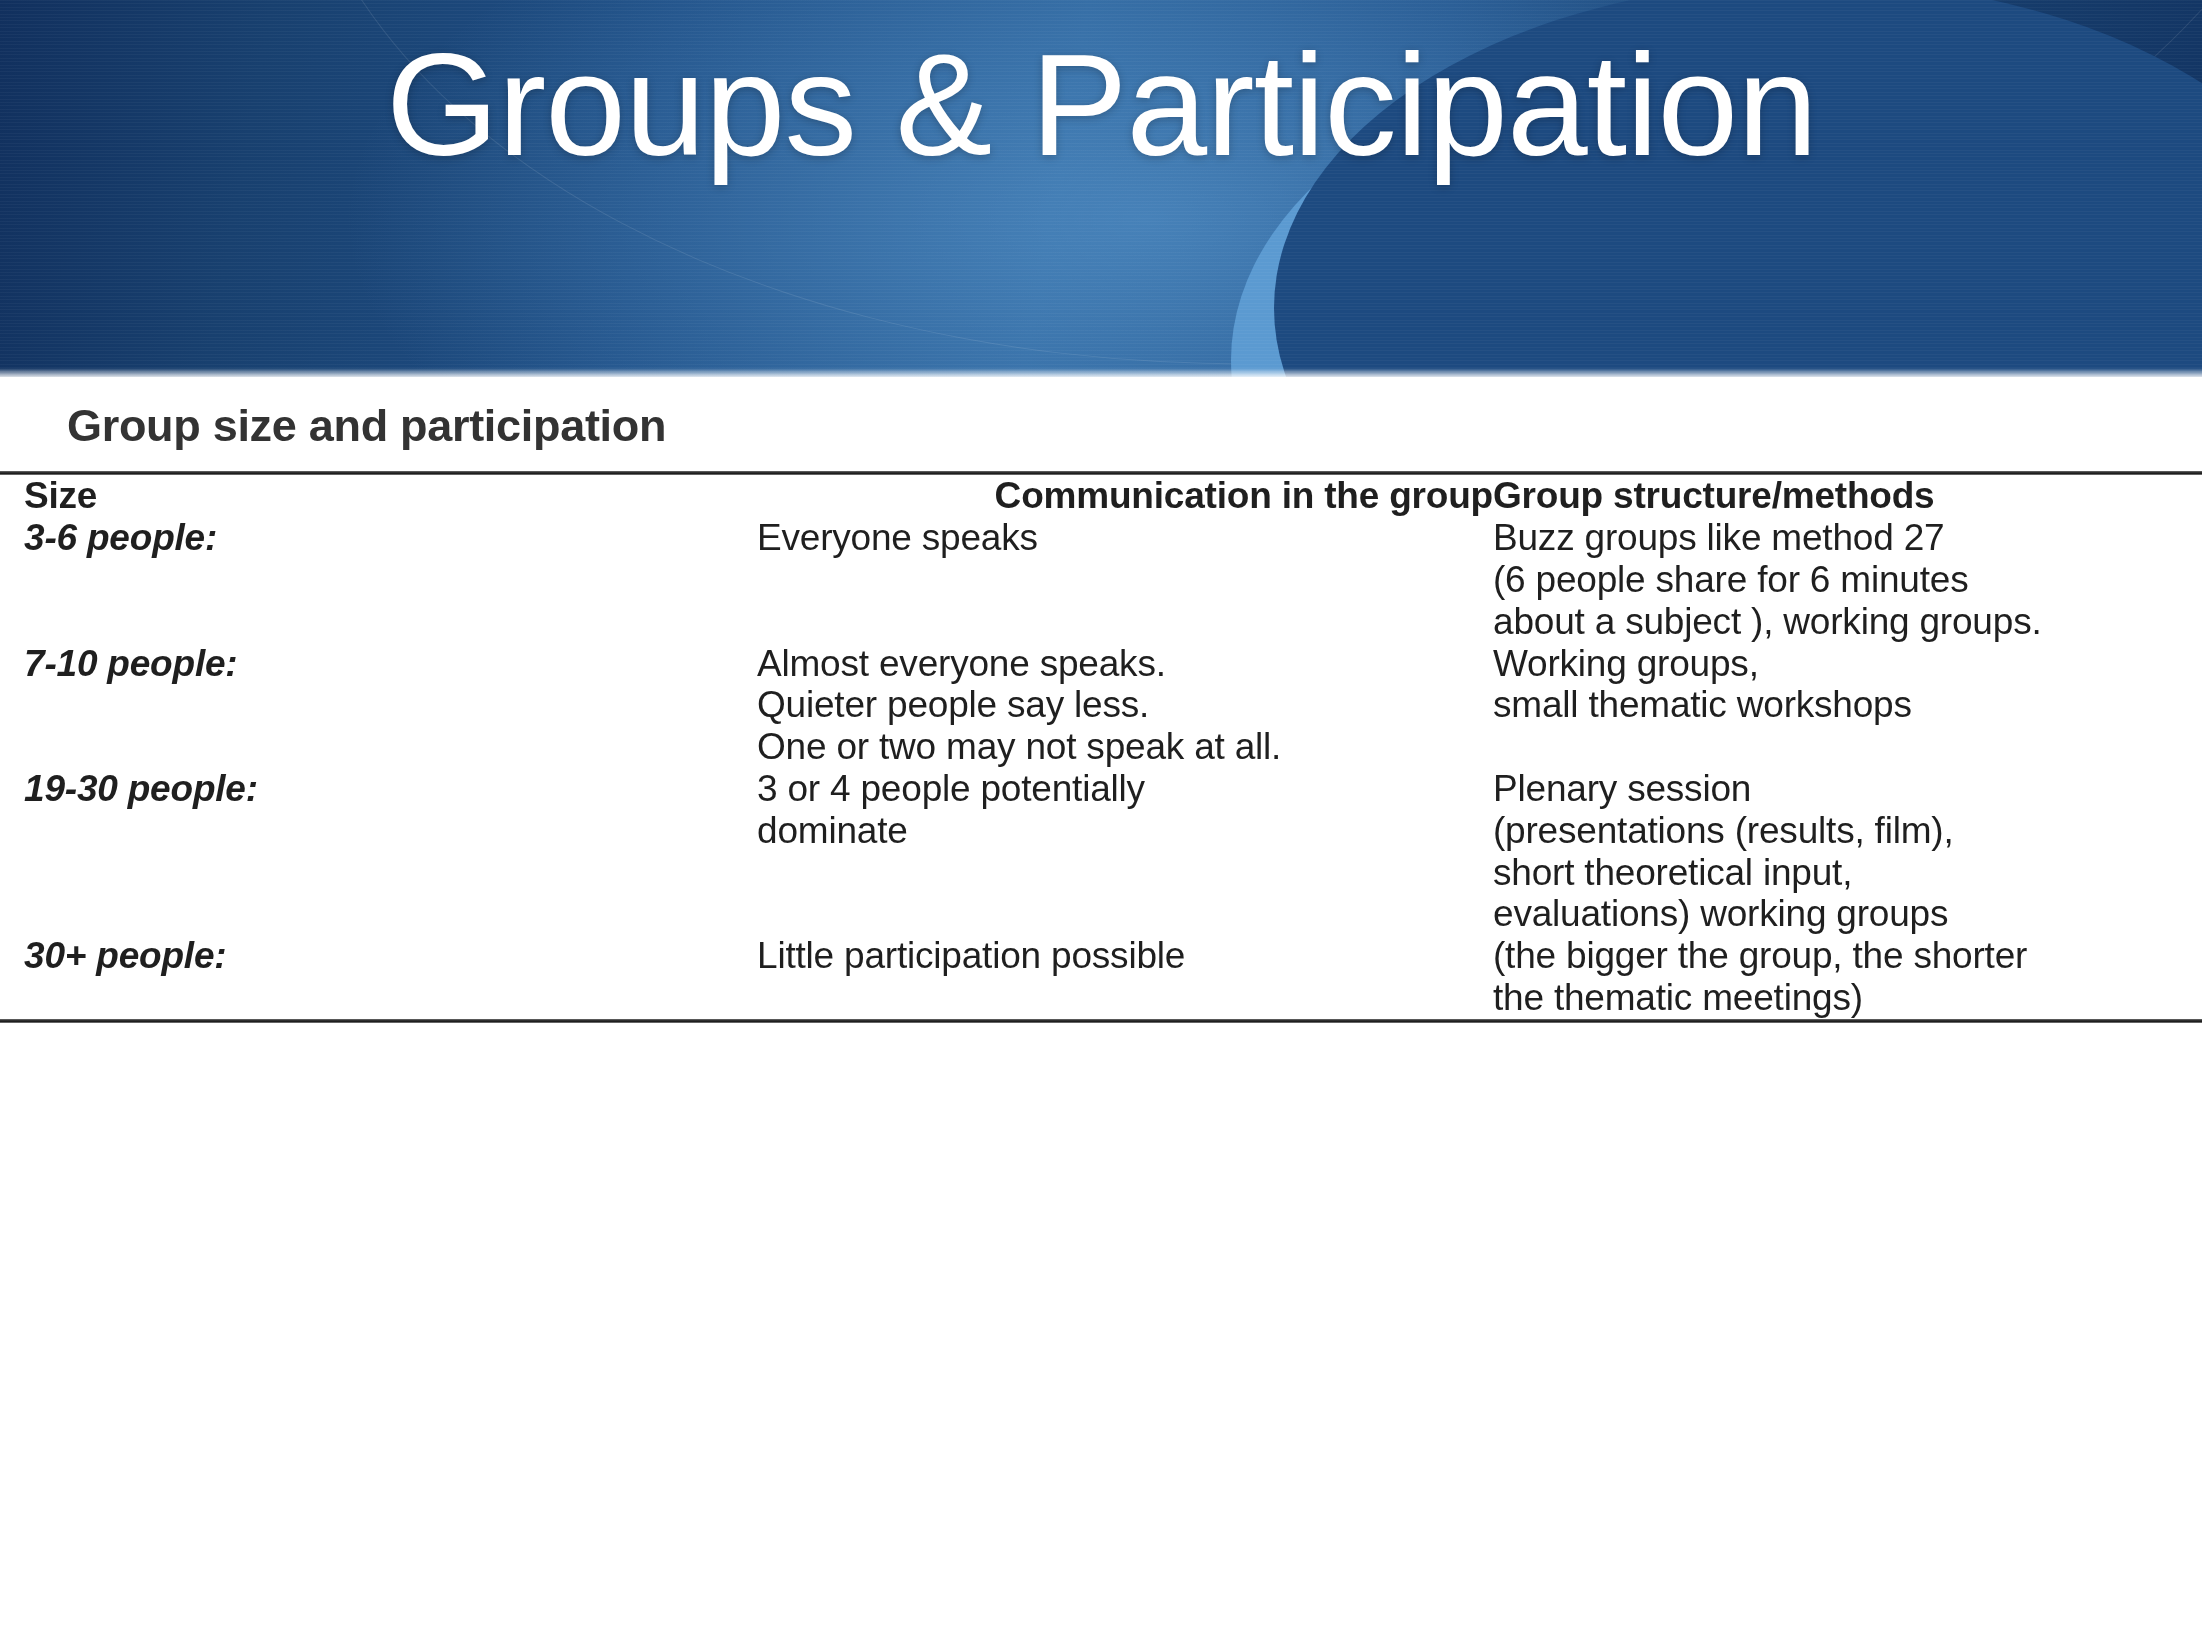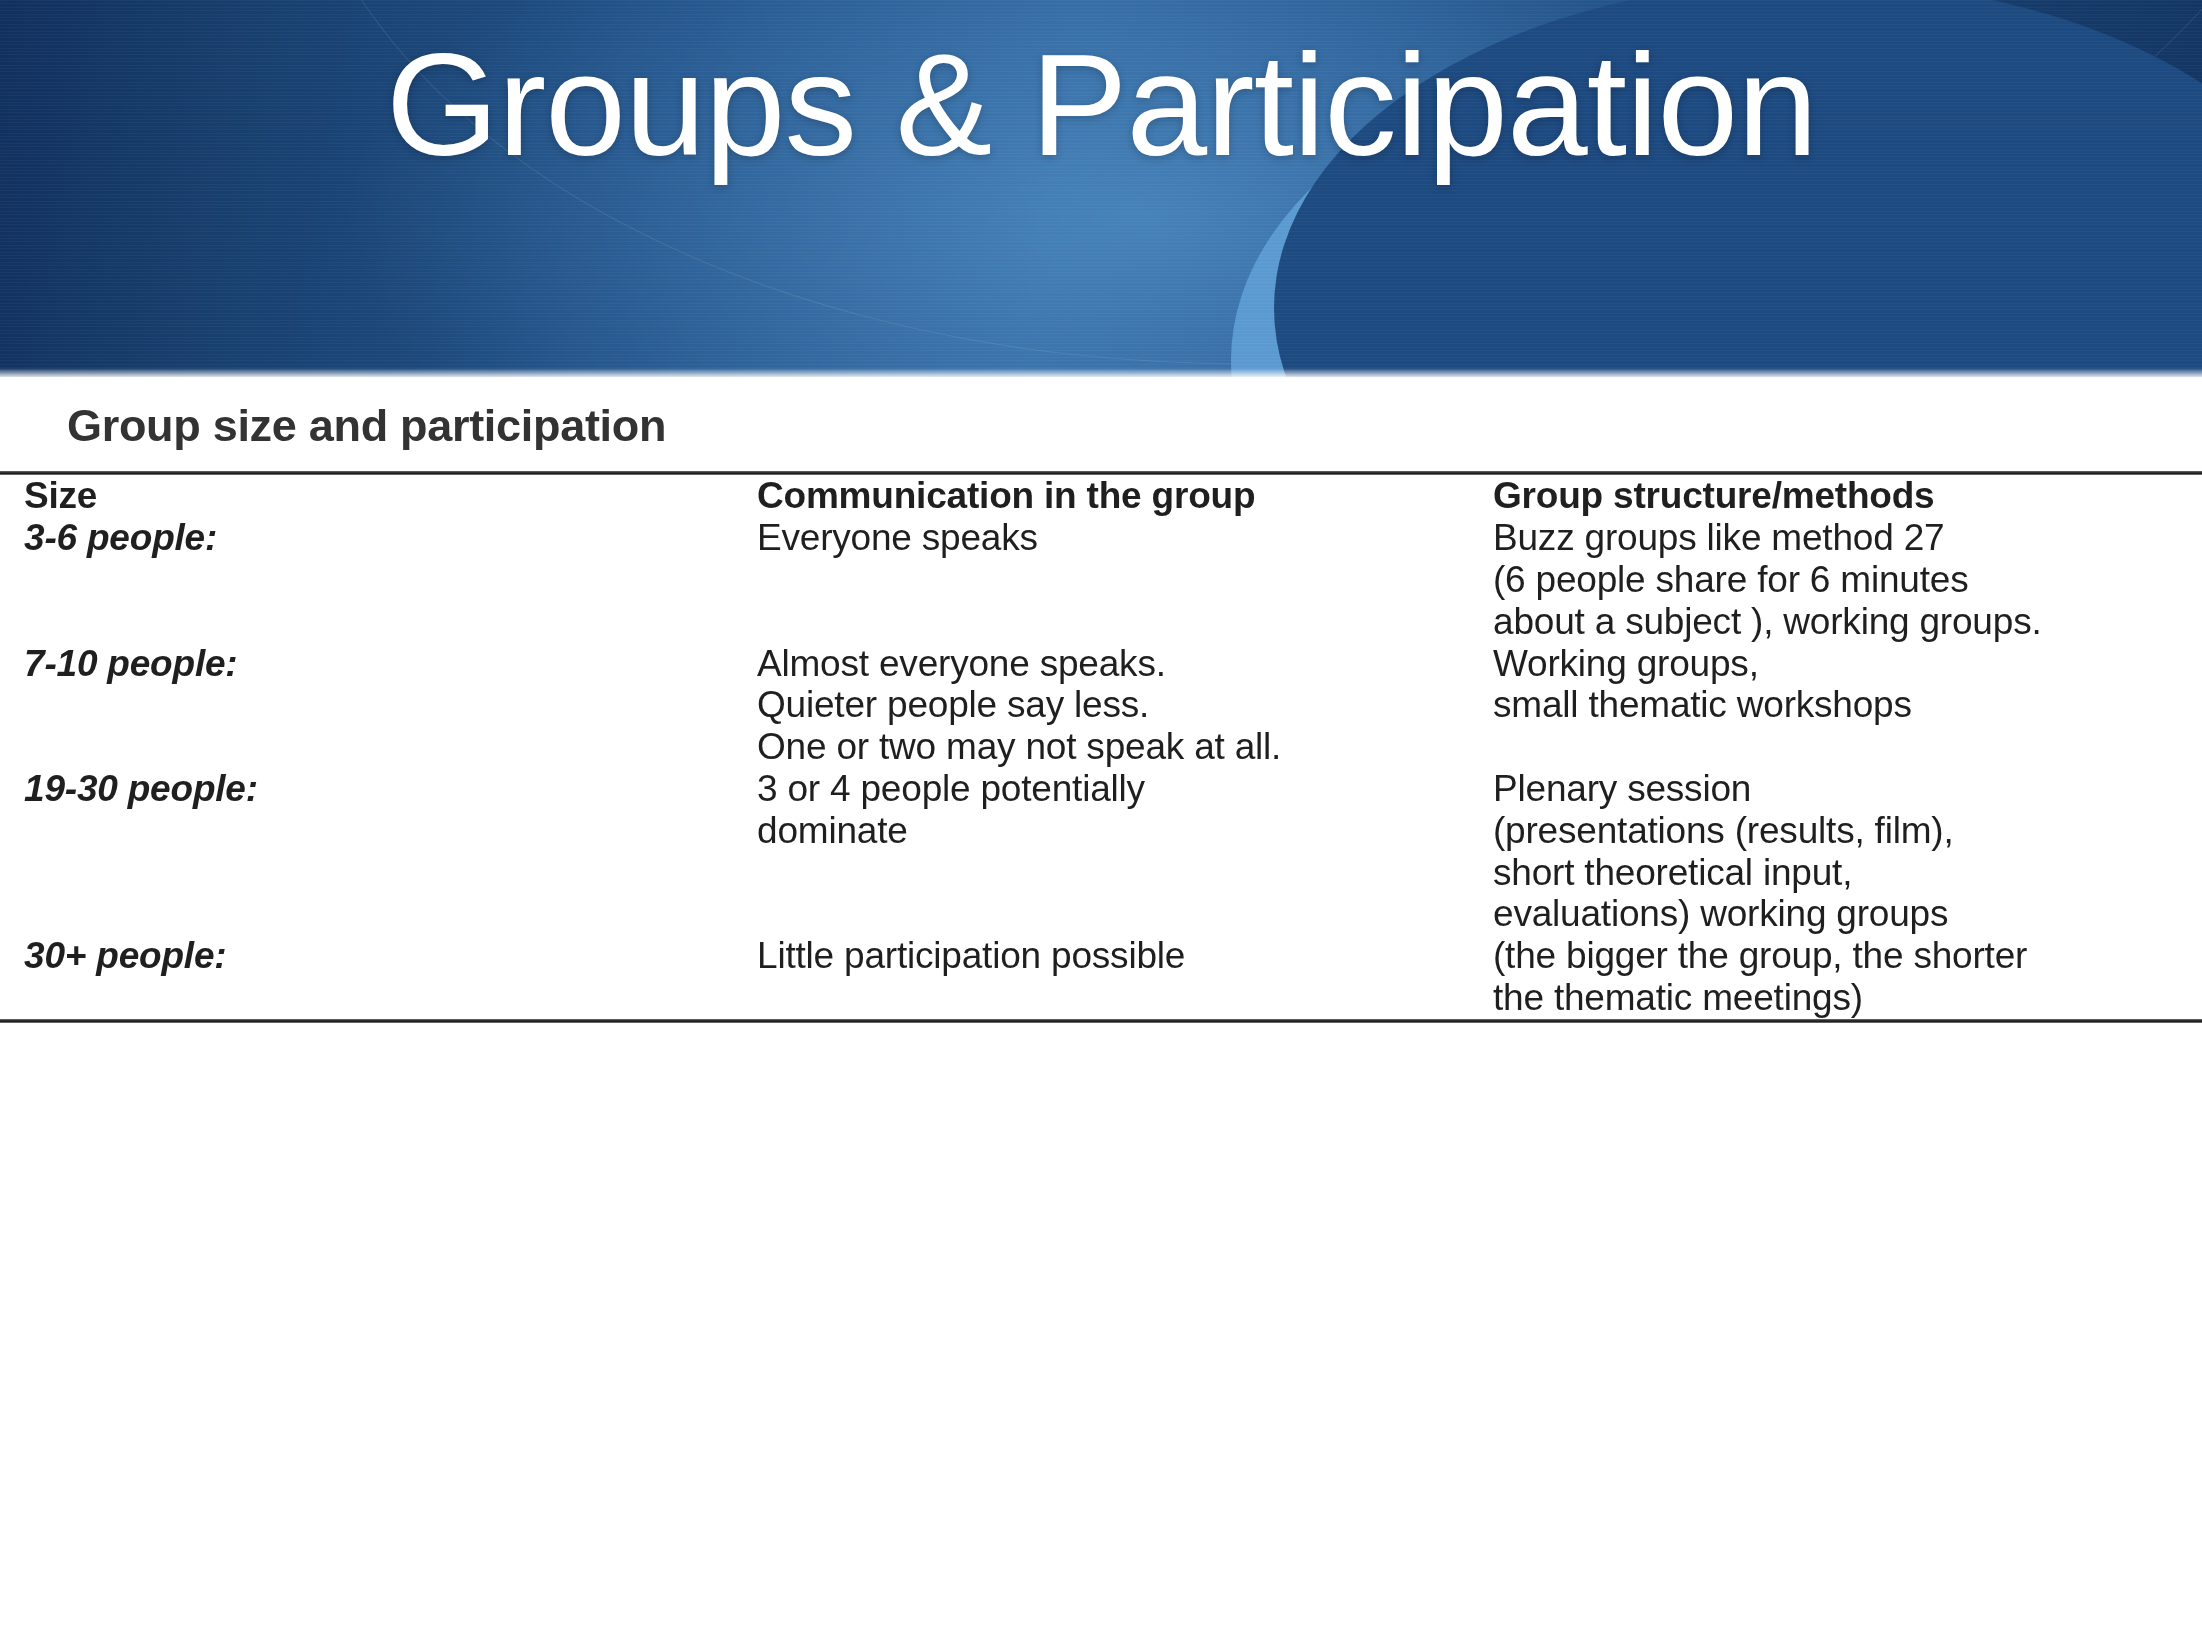--- a/index.html
+++ b/index.html
@@ -92,21 +92,21 @@
   table.grid th, table.grid td{
     vertical-align:top; text-align:left;
     border:none; padding:0;
   }
   .hdr-row th{
     font-size:37px; font-weight:bold; letter-spacing:-0.2px;
     padding:36px 20.6px 46px 0;
     color:#1f1f1f;
   }
   .hdr-row th.first{ padding-left:24px; }
-  .hdr-row th.second{ padding-left:0; }
+  .hdr-row th.second{ padding-left:0;text-align:right; }
   .hdr-row th.third{ padding-left:0; }
 
   .body-row td{
     font-size:37px; line-height:1.13; letter-spacing:-0.2px;
     padding:0 20.6px 45px 0; color:#1f1f1f;
   }
   .body-row td.size-cell{
     padding-left:24px; font-weight:bold; font-style:italic; white-space:nowrap;margin-top:16px;
   }
   .body-row td .line{ display:block; }

